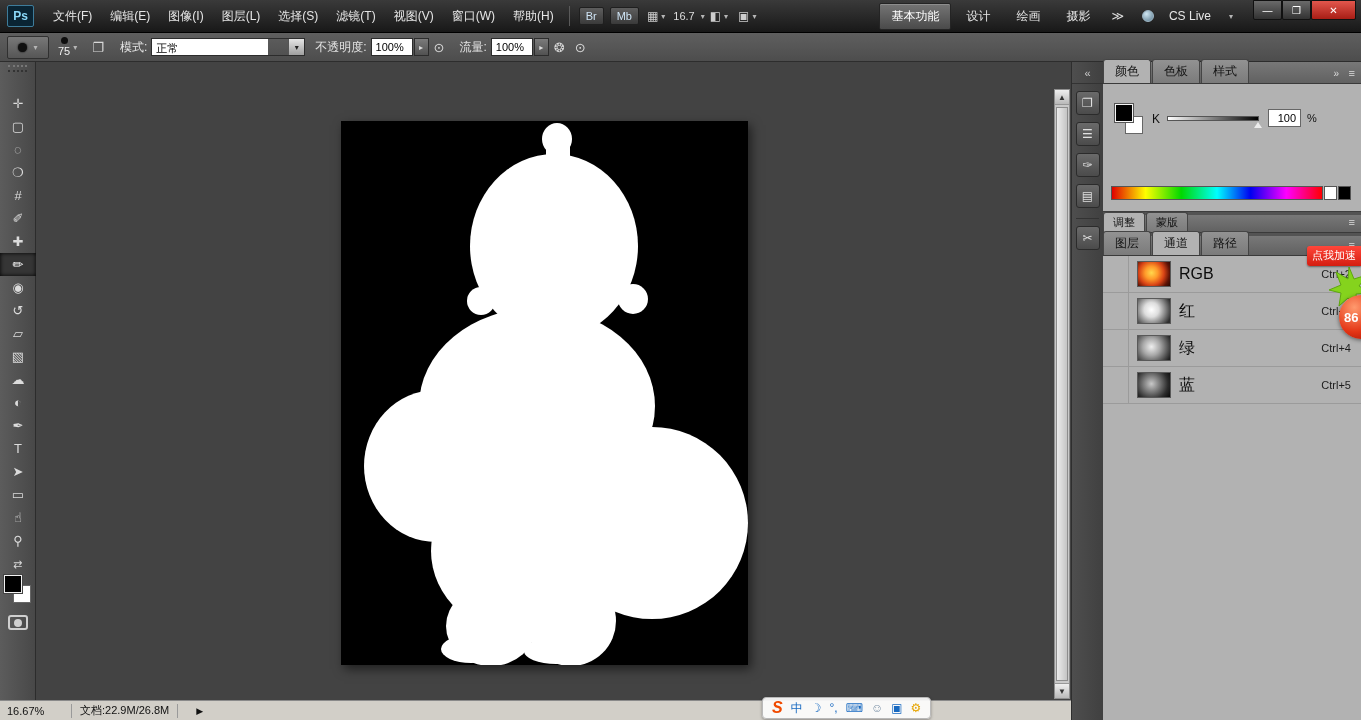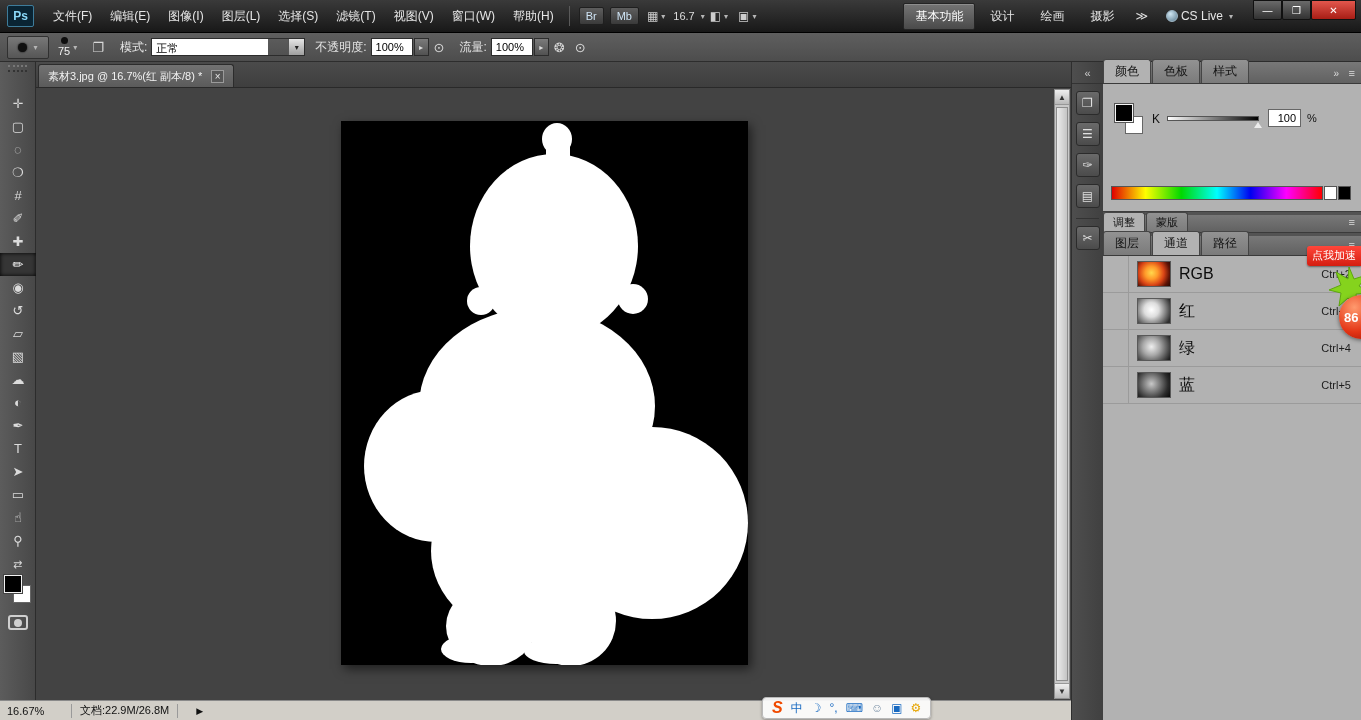--- a/index.html
+++ b/index.html
@@ -17,21 +17,21 @@
   .tb-sep { width:1px; height:20px; background:#5a5a5a; margin:0 6px; }
   .tb-btn { background:linear-gradient(#5e5e5e,#3a3a3a); border:1px solid #1f1f1f; border-radius:2px;
     padding:2px 6px; margin:0 3px; font-size:11px; color:#cfe4f5; }
   .tb-iconbtn { display:flex; align-items:center; margin:0 5px; color:#cccccc; font-size:12px; }
   .caret { font-size:8px; color:#b5b5b5; margin-left:3px; }
   .zoom-readout { color:#ddd; font-size:11px; margin:0 3px; }
   .ws-group { display:flex; align-items:center; }
   .ws-btn { padding:4px 11px; margin:0 2px; border-radius:2px; white-space:nowrap; }
   .ws-btn.active { background:linear-gradient(#757575,#4a4a4a); border:1px solid #242424; box-shadow:inset 0 1px 0 #8d8d8d; color:#fff; }
   .more-ws { margin:0 8px; color:#ddd; }
-  .cslive { display:flex; align-items:center; gap:3px; margin:0 10px; white-space:nowrap; }
+  .cslive { display:flex; align-items:center; gap:15px; margin:0 10px; white-space:nowrap; }
   .cslive-orb { width:12px; height:12px; border-radius:50%; border:1px solid #9fb7c6; background:radial-gradient(circle at 35% 30%,#cfe6f2,#5c7c90); }
   .win-btns { display:flex; margin-left:10px; margin-right:5px; align-self:flex-start; }
   .win-btn { width:29px; height:20px; display:flex; align-items:center; justify-content:center; font-size:10px;
     color:#fff; background:linear-gradient(#6a6a6a,#323232); border:1px solid #111; border-radius:0 0 2px 2px; }
   .win-btn.close { width:45px; background:linear-gradient(#e2574d,#a81d15); }
 
   
   #optionsbar { position:absolute; left:0; top:33px; width:1361px; height:29px;
     background:linear-gradient(#5f5f5f,#4d4d4d); border-bottom:1px solid #2d2d2d;
     display:flex; align-items:center; color:#e3e3e3; font-size:12px; }
@@ -271,26 +271,20 @@
   </div>
   <div class="swap-widget">⇄</div>
   <div class="swatch-wrap">
     <div class="fg-swatch"></div>
     <div class="bg-swatch"></div>
   </div>
   <div class="quickmask"></div>
 </div>
 
 <div id="docarea">
-  <div id="doctabbar">
-    <div id="doctab">
-      <span>素材3.jpg @ 16.7%(红 副本/8) *</span>
-      <span class="tab-close">×</span>
-    </div>
-  </div>
 
   <div id="canvas">
     <svg width="407" height="544" viewBox="0 0 407 544" xmlns="http://www.w3.org/2000/svg">
       <rect x="0" y="0" width="407" height="544" fill="#000000"></rect>
       <g fill="#ffffff">
         <ellipse cx="216" cy="18" rx="15" ry="16"></ellipse>
         <rect x="205" y="26" width="24" height="22"></rect>
         <ellipse cx="213" cy="125" rx="84" ry="92"></ellipse>
         <circle cx="140" cy="180" r="14"></circle>
         <circle cx="133" cy="228" r="11"></circle>

